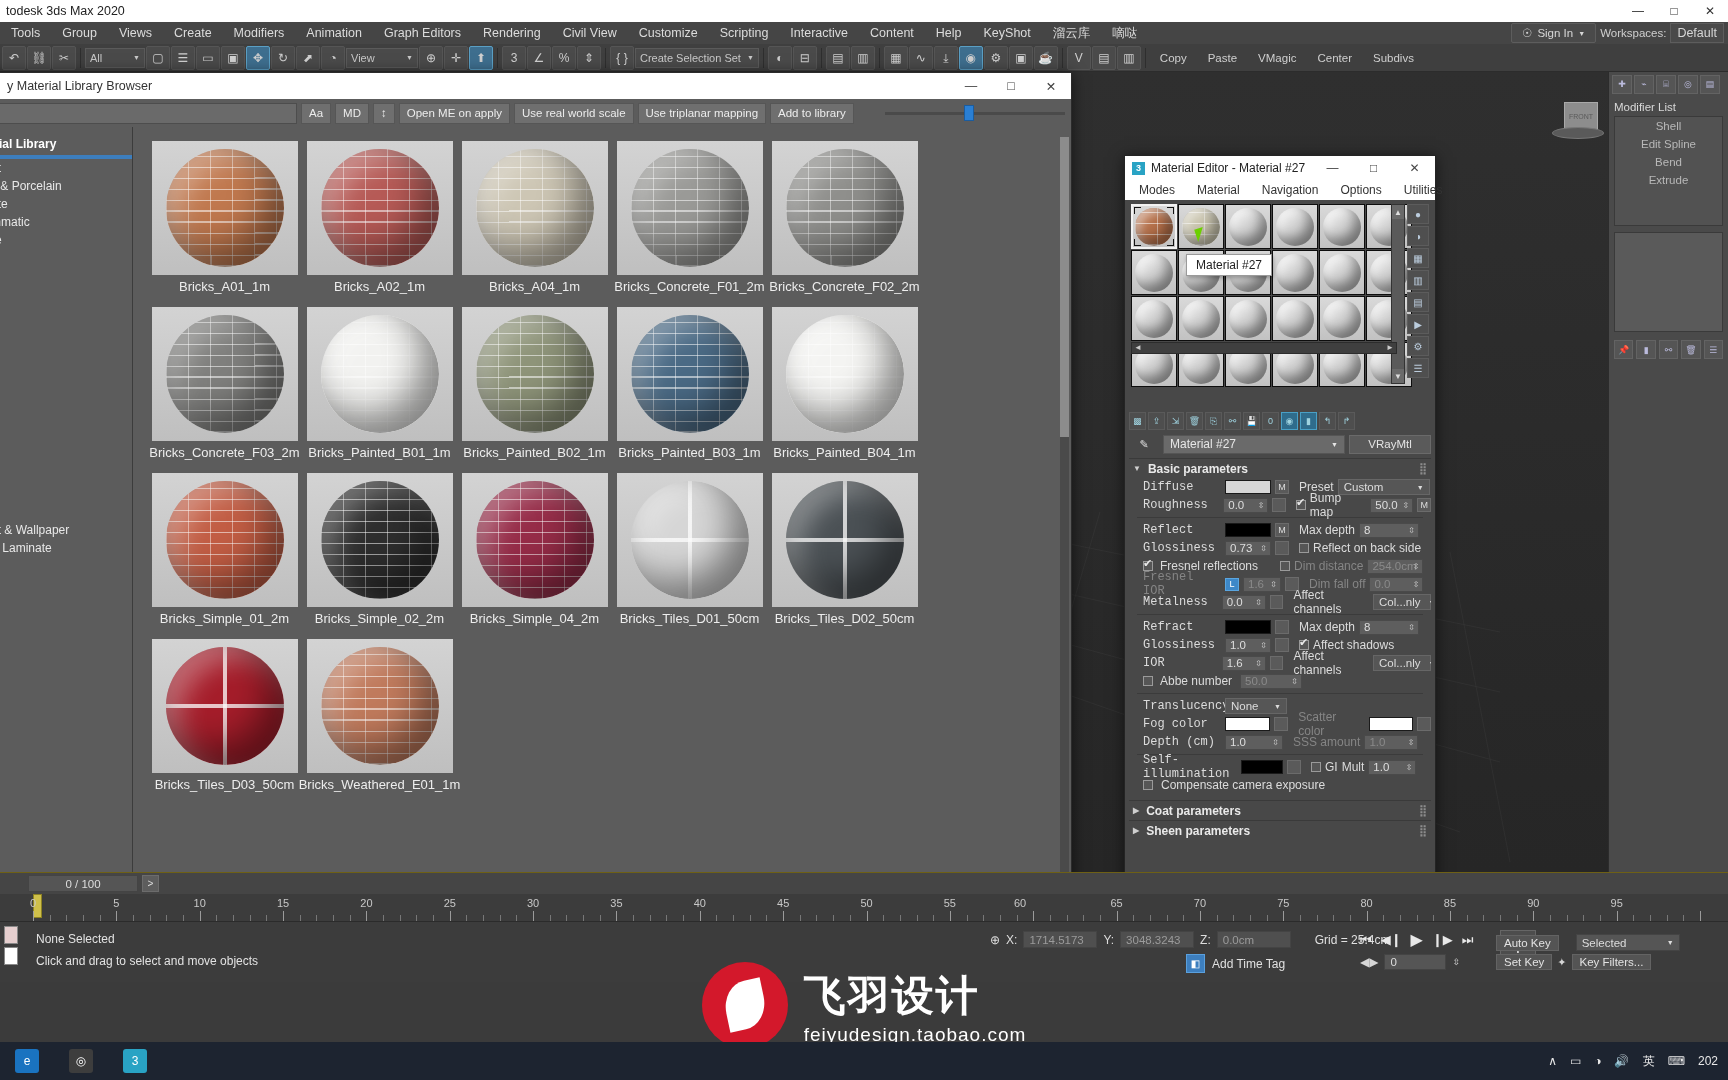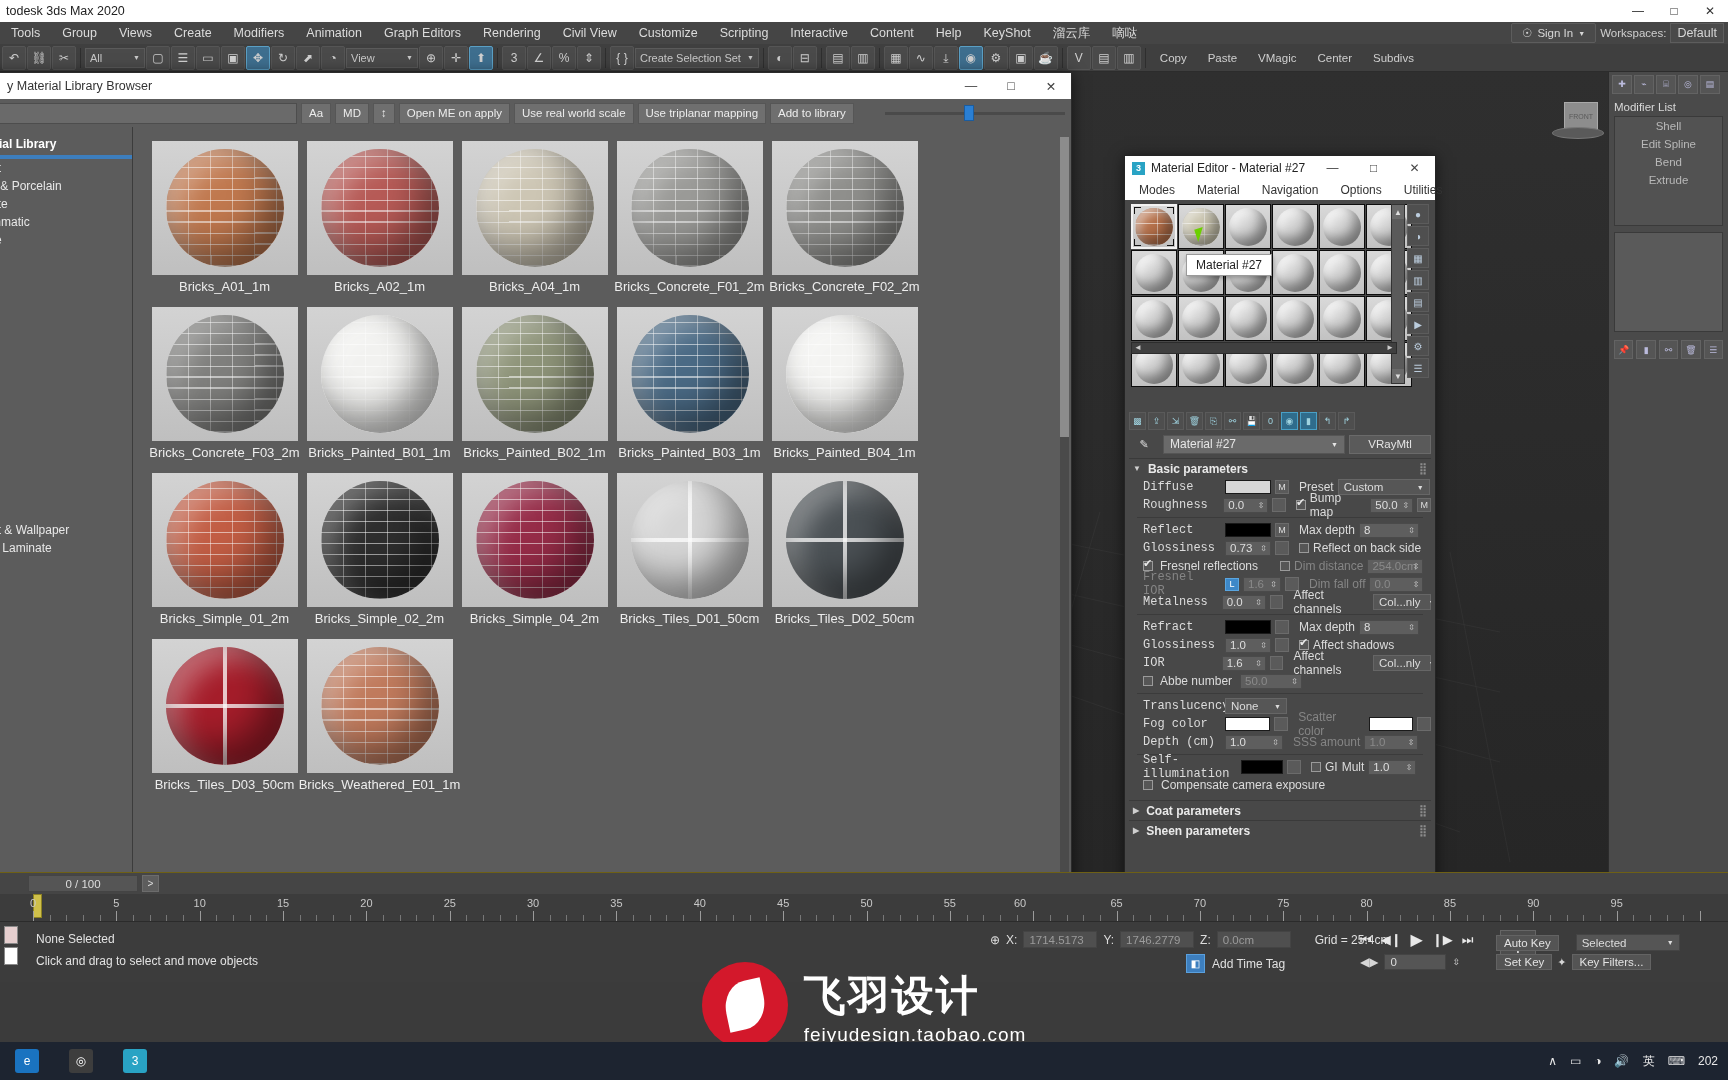--- a/index.html
+++ b/index.html
@@ -1083,21 +1083,21 @@
   <div class="stat-txt">
     <div>None Selected</div>
     <div>Click and drag to select and move objects</div>
   </div>
   <div class="coords">
     <div class="crow">
       <span style="font-size:12px">⊕</span>
       <span>X:</span>
       <div class="cfld">1714.5173</div>
       <span>Y:</span>
-      <div class="cfld">1746.2779</div>
+      <div class="cfld">3048.3243</div>
       <span>Z:</span>
       <div class="cfld">0.0cm</div>
       <span class="gridtxt">Grid = 25.4cm</span>
     </div>
     <div class="crow" style="padding-left:196px">
       <div class="addtag">
         <span class="tagic">◧</span>
         <span>Add Time Tag</span>
       </div>
     </div>

